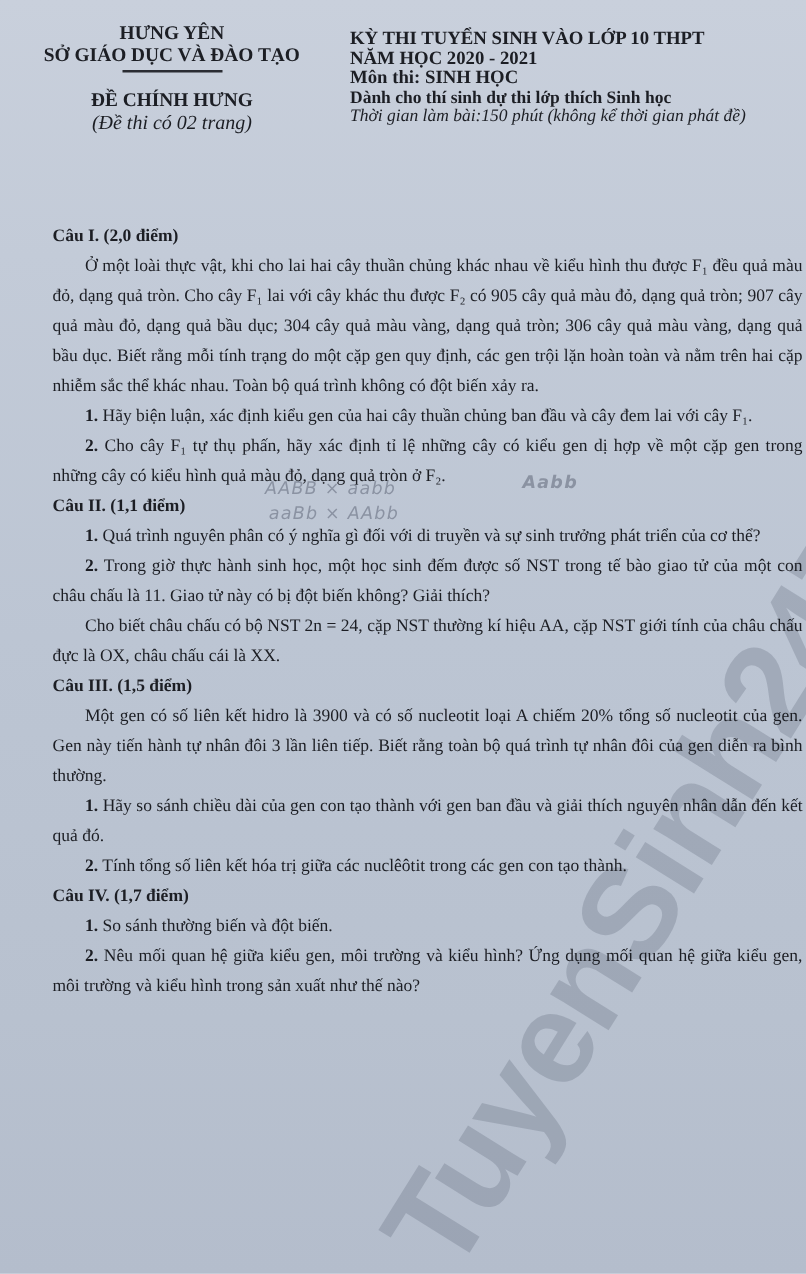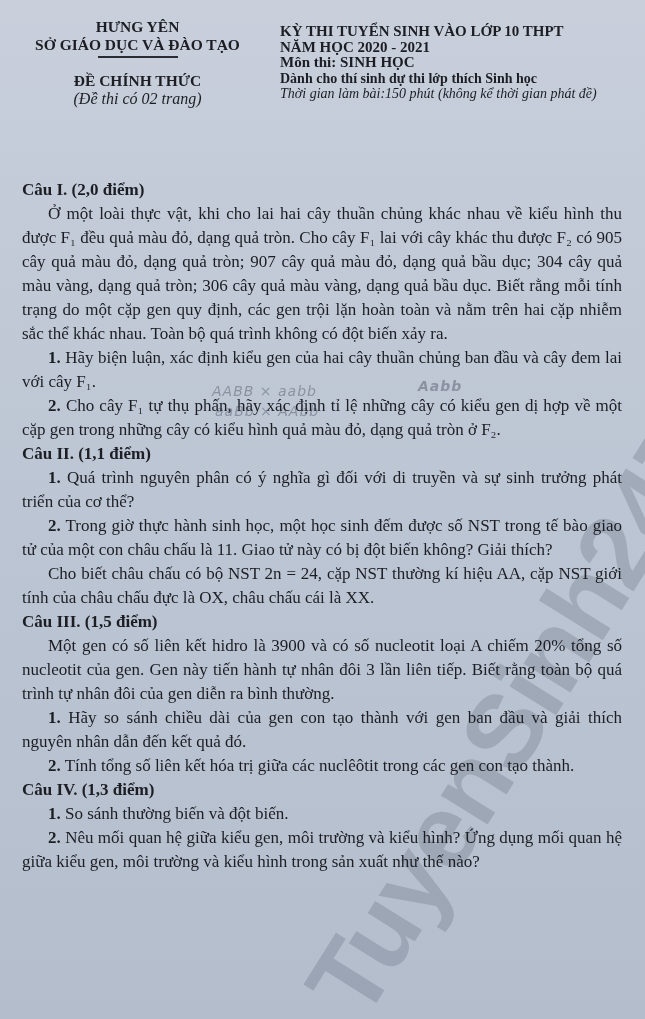--- a/index.html
+++ b/index.html
@@ -17,22 +17,22 @@
   .hdr-left .rule { width: 80px; height: 2px; background: #2a2c33; margin: 2px auto 14px auto; }
   .hdr-left .official { font-size: 15.5px; }
   .hdr-left .pages { font-weight: normal; font-style: italic; font-size: 16px; }
   .hdr-right {
     position: absolute; left: 280px; top: 24px; width: 365px; text-align: left;
     font-weight: bold; font-size: 15px; line-height: 15.5px;
   }
   .hdr-right .sub { font-size: 14px; }
   .hdr-right .time { font-weight: normal; font-style: italic; font-size: 14px; }
   .body {
-    position: absolute; left: 22px; top: 178px; width: 600px;
-    font-size: 17px; line-height: 24px; text-align: justify;
+    position: absolute; left: 42px; top: 178px; width: 600px;
+    font-size: 14px; line-height: 24px; text-align: justify;
   }
   .q-title { font-weight: bold; margin: 0; }
   .para { margin: 0; text-indent: 26px; }
   .sub-q { margin: 0; text-indent: 26px; }
   .sub-q .num { font-weight: bold; }
   .watermark {
     position: absolute; left: 120px; top: 560px; transform: rotate(-58deg);
     transform-origin: center; font-family: "Liberation Sans", sans-serif;
     font-weight: bold; font-size: 104px; color: rgba(70, 78, 95, 0.22);
     white-space: nowrap; pointer-events: none; letter-spacing: -2px;
@@ -46,21 +46,21 @@
 <body>
 
 <div class="page">
 
   <div class="watermark">TuyenSinh247.com</div>
 
   <div class="hdr-left">
     <div>HƯNG YÊN</div>
     <div>SỞ GIÁO DỤC VÀ ĐÀO TẠO</div>
     <div class="rule"></div>
-    <div class="official">ĐỀ CHÍNH THỨC</div>
+    <div class="official">ĐỀ CHÍNH HƯNG</div>
     <div class="pages">(Đề thi có 02 trang)</div>
   </div>
 
   <div class="hdr-right">
     <div>KỲ THI TUYỂN SINH VÀO LỚP 10 THPT</div>
     <div>NĂM HỌC 2020 - 2021</div>
     <div>Môn thi: SINH HỌC</div>
     <div class="sub">Dành cho thí sinh dự thi lớp thích Sinh học</div>
     <div class="time">Thời gian làm bài:150 phút (không kể thời gian phát đề)</div>
   </div>
@@ -86,19 +86,19 @@
     </section>
 
     <section>
       <p class="q-title">Câu III. (1,5 điểm)</p>
       <p class="para">Một gen có số liên kết hidro là 3900 và có số nucleotit loại A chiếm 20% tổng số nucleotit của gen. Gen này tiến hành tự nhân đôi 3 lần liên tiếp. Biết rằng toàn bộ quá trình tự nhân đôi của gen diễn ra bình thường.</p>
       <p class="sub-q"><span class="num">1.</span> <span>Hãy so sánh chiều dài của gen con tạo thành với gen ban đầu và giải thích nguyên nhân dẫn đến kết quả đó.</span></p>
       <p class="sub-q"><span class="num">2.</span> <span>Tính tổng số liên kết hóa trị giữa các nuclêôtit trong các gen con tạo thành.</span></p>
     </section>
 
     <section>
-      <p class="q-title">Câu IV. (1,3 điểm)</p>
+      <p class="q-title">Câu IV. (1,7 điểm)</p>
       <p class="sub-q"><span class="num">1.</span> <span>So sánh thường biến và đột biến.</span></p>
       <p class="sub-q"><span class="num">2.</span> <span>Nêu mối quan hệ giữa kiểu gen, môi trường và kiểu hình? Ứng dụng mối quan hệ giữa kiểu gen, môi trường và kiểu hình trong sản xuất như thế nào?</span></p>
     </section>
 
   </div>
 </div>
 
 </body></html>

